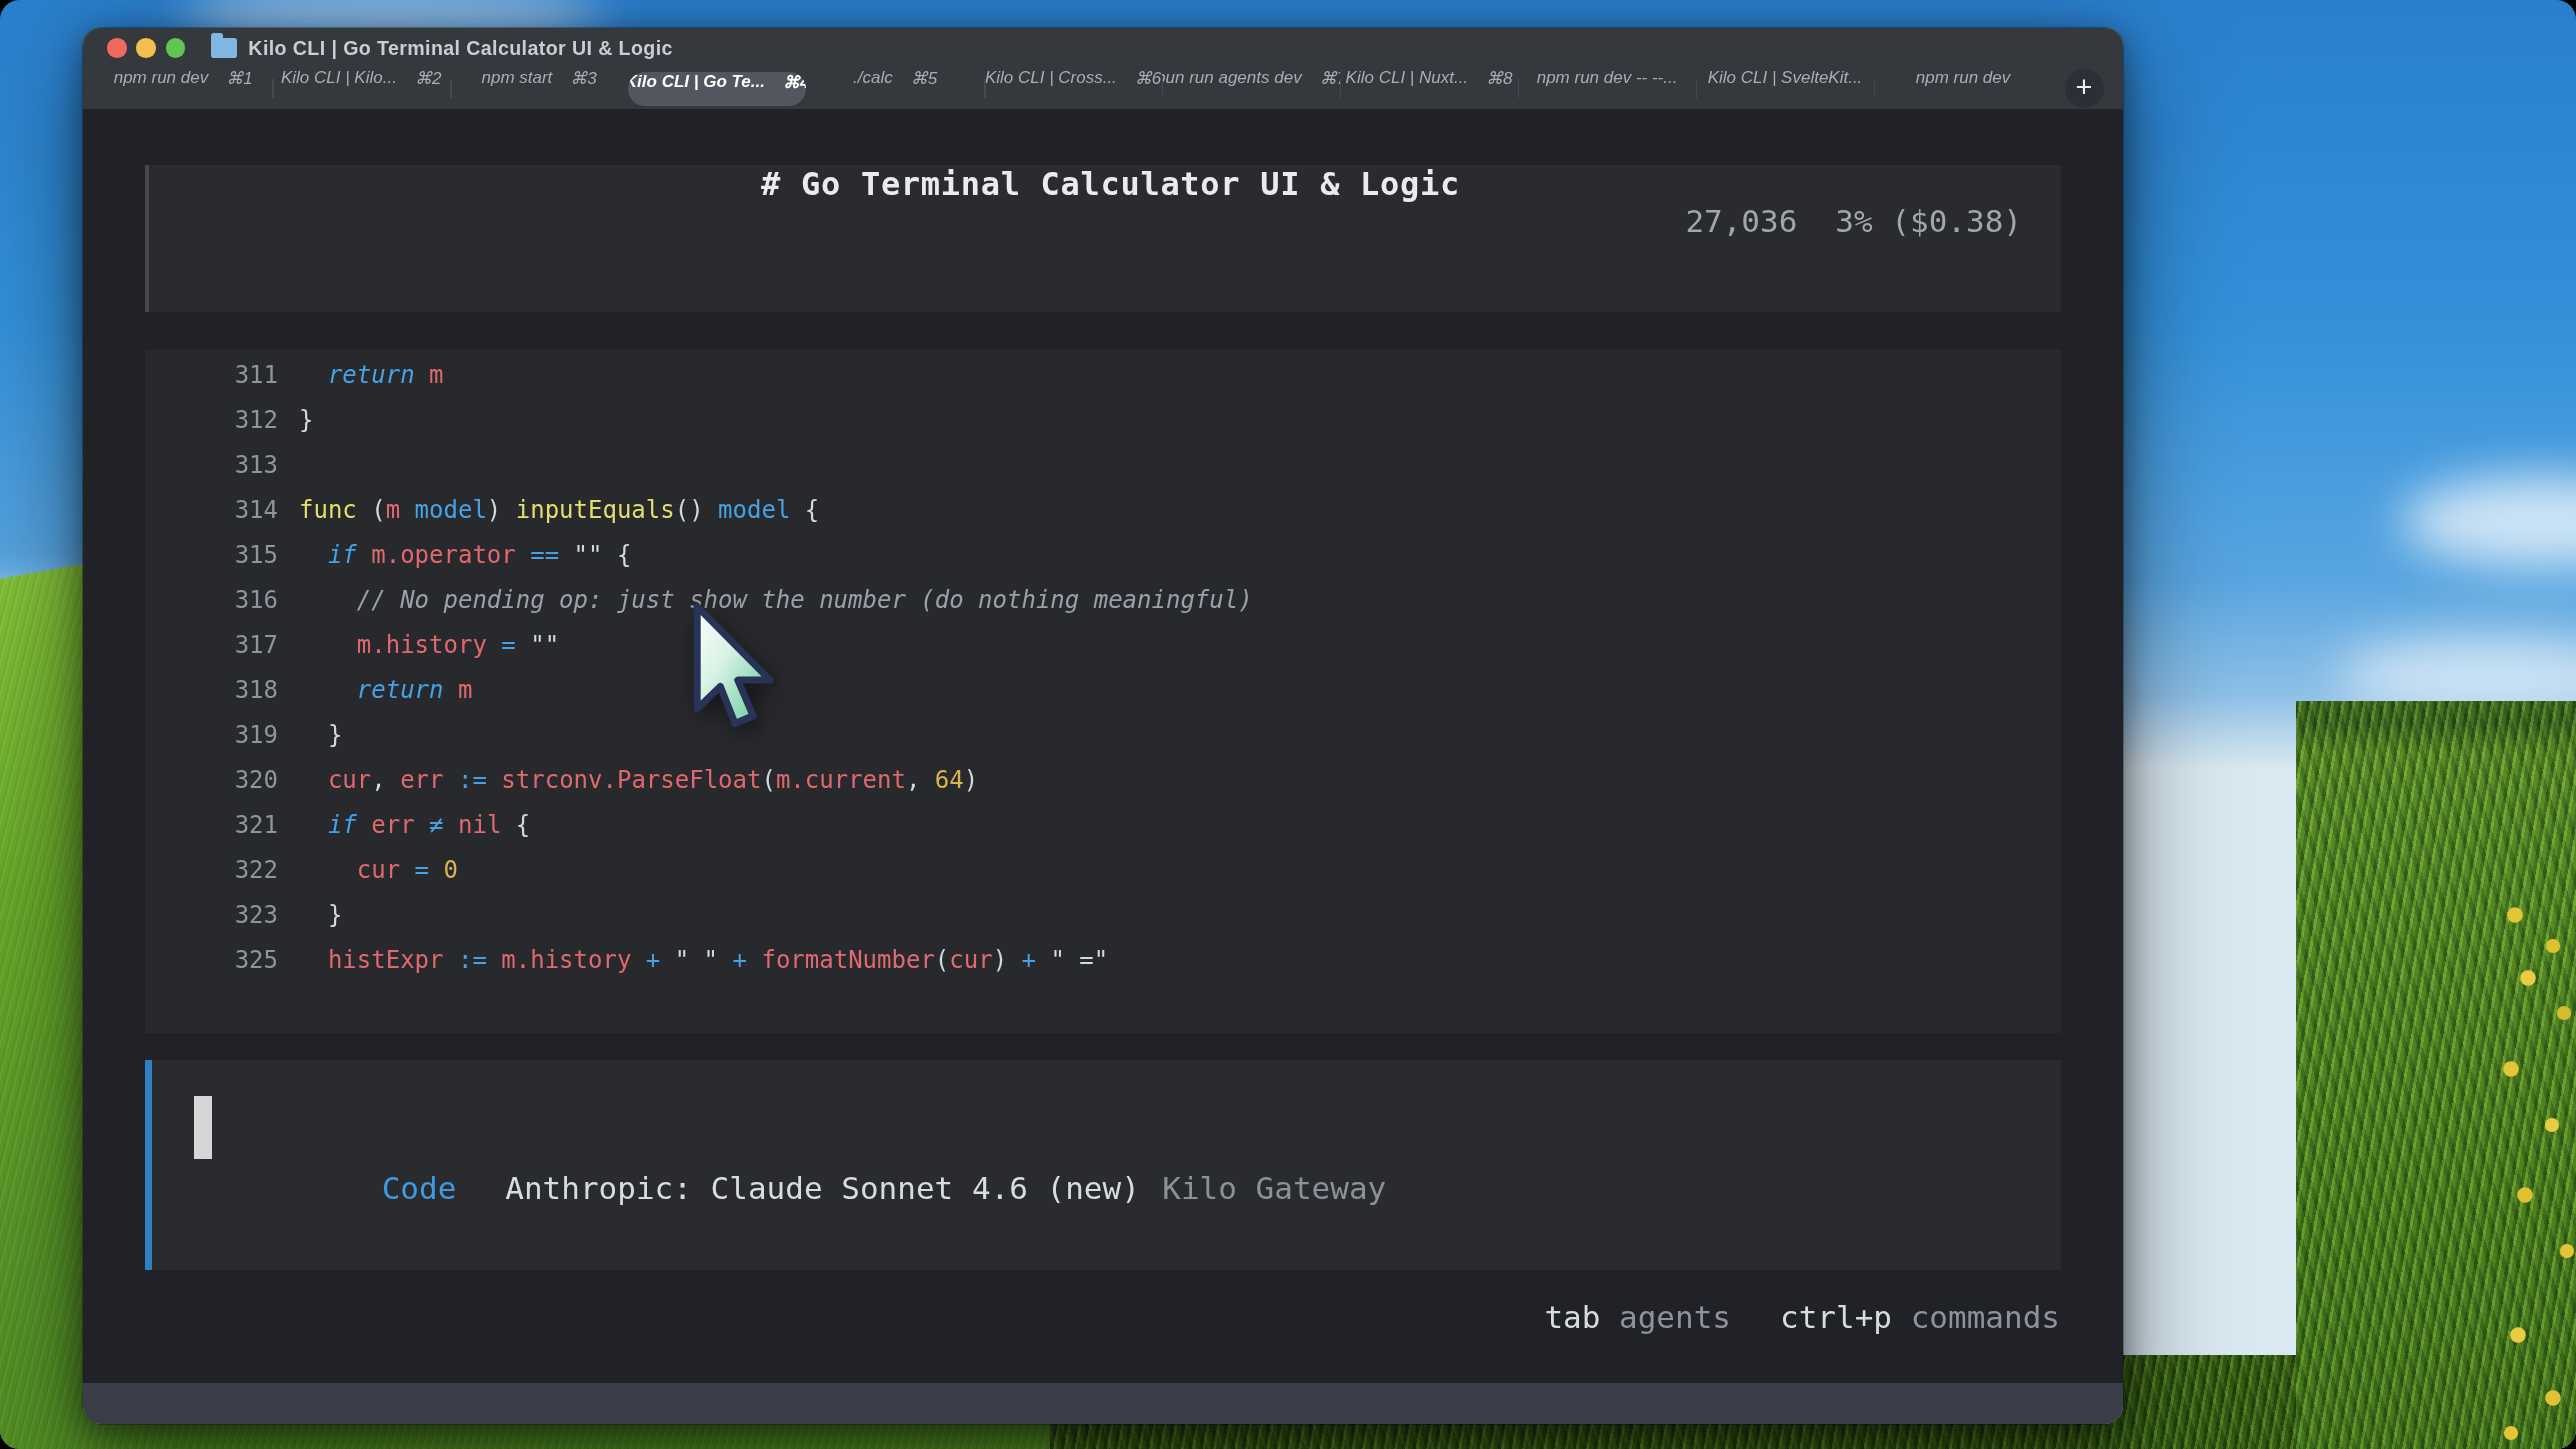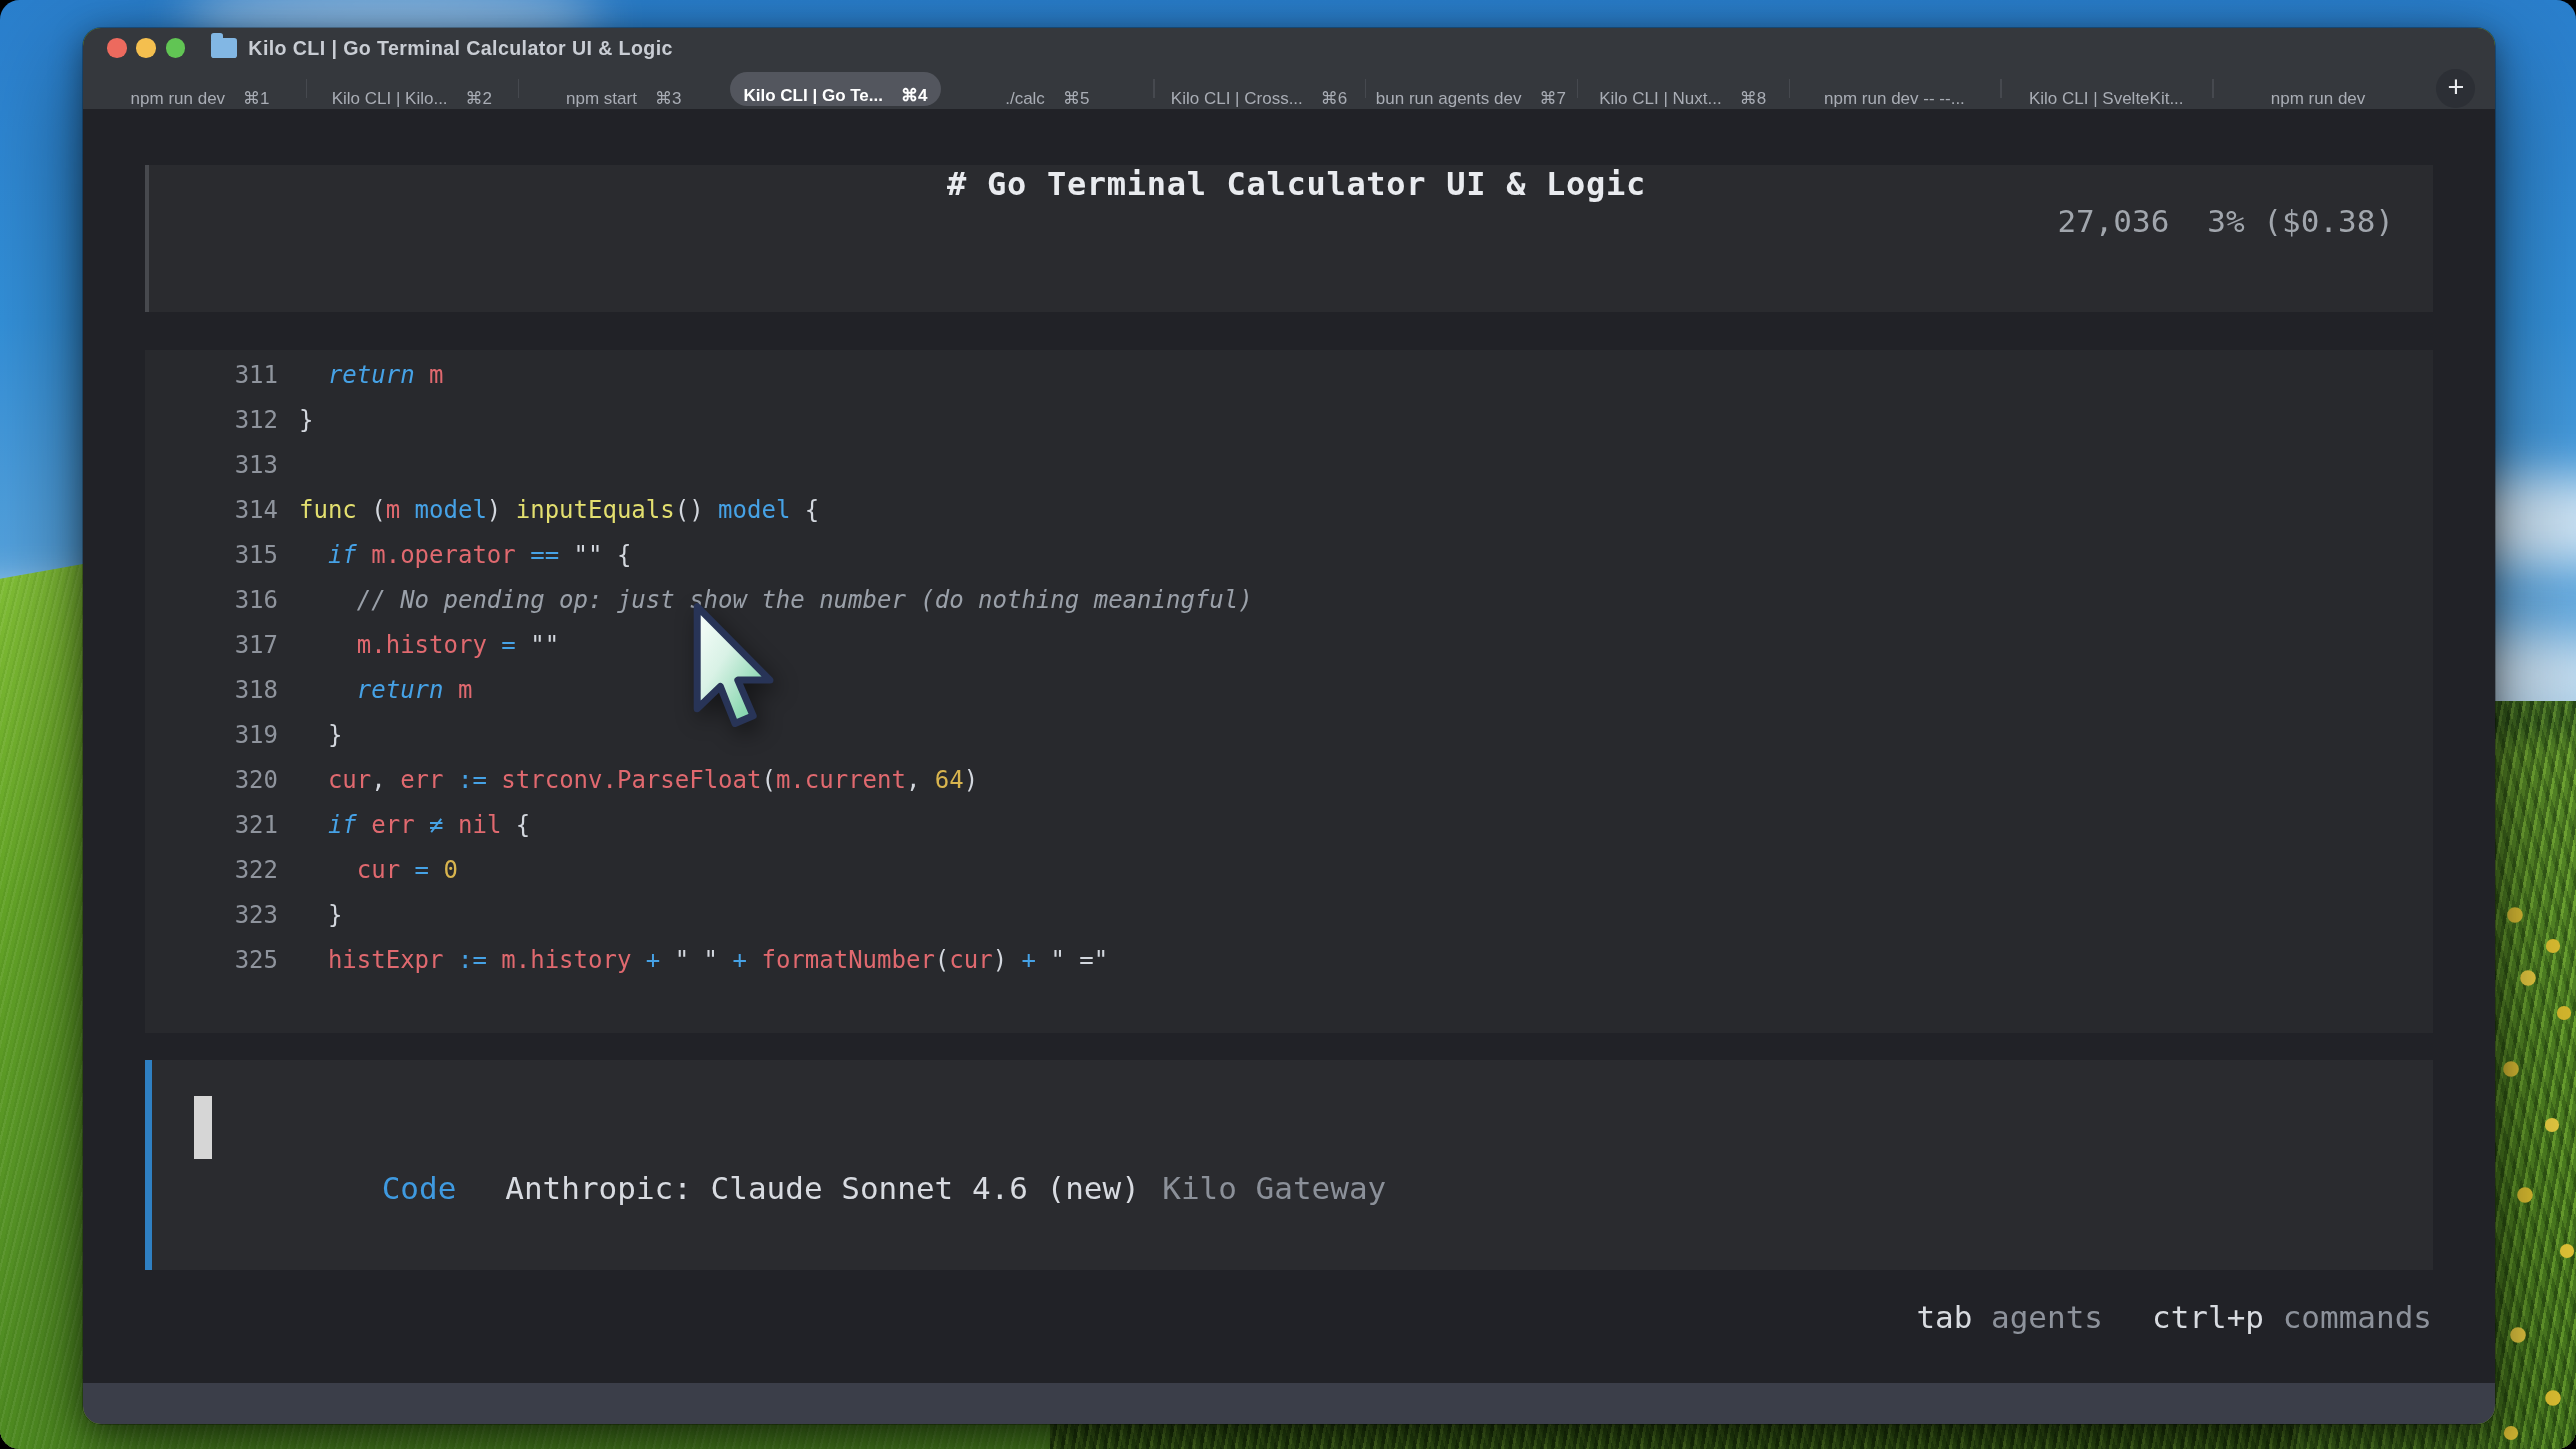--- a/index.html
+++ b/index.html
@@ -28,37 +28,37 @@
           background:repeating-linear-gradient(104deg, rgba(255,255,255,.06) 0 2.1px, transparent 2.1px 5.6px, rgba(30,70,10,.07) 5.6px 7.7px); }
   .grass-right { position:absolute; left:2296px; right:0; top:701px; bottom:0;
           background:linear-gradient(180deg,#4e7a2e 0%,#45702a 3%,#74ad36 7%,#6ca832 30%,#609a29 65%,#538924 100%); }
   .flowers { position:absolute; width:9.8px; height:9.8px; border-radius:50%; background:transparent;
      box-shadow: 2510px 910px 0 2.8px #e3c537, 2548px 941px 0 2.1px #dfc132, 2523px 973px 0 2.8px #e8cc42,
                  2559px 1008px 0 2.1px #d8ba2e, 2506px 1064px 0 2.8px #e3c537, 2547px 1120px 0 2.1px #e8cc42,
                  2520px 1190px 0 2.8px #dfc132, 2562px 1246px 0 2.1px #e3c537, 2513px 1330px 0 2.8px #e8cc42,
                  2548px 1393px 0 2.8px #dfc132, 2506px 1428px 0 2.1px #e3c537; }
 
   
-  #window { position:absolute; left:83px; top:28px; width:2412px; height:1396px;
+  #window { position:absolute; left:83px; top:28px; width:2040px; height:1396px;
             border-radius:18px; background:#84cc16;
             box-shadow:0 35px 105px rgba(0,0,0,.5), 0 8.4px 31.5px rgba(0,0,0,.45), 0 0 0 0.7px rgba(0,0,0,.35); }
   .titlebar { position:absolute; left:0; right:0; top:0; height:40px; background:#35383d;
               border-radius:18px 18px 0 0; display:flex; align-items:center; padding-left:24px; }
   .light { width:19.6px; height:19.6px; border-radius:50%; margin-right:9.8px; }
   .red    { background:#ed6a5e; }
   .yellow { background:#f4bf4f; }
   .green  { background:#61c554; }
   .folder { width:26.6px; height:19.6px; background:#82b7e4; border-radius:2.8px; position:relative; margin:0 11.2px 0 15.4px; }
   .folder::before { content:''; position:absolute; top:-4.9px; left:0; width:12px; height:6.3px; background:#82b7e4; border-radius:2.8px 2.8px 0 0; }
   .win-title { color:#c9cdd4; font-size:19.6px; font-weight:bold; letter-spacing:0.4px; }
 
   .tabbar { position:absolute; left:0; right:0; top:40px; height:41px; background:#35383d;
             display:flex; align-items:stretch; padding:0 7px 0 11.2px; }
-  .tab { flex:1 1 0; min-width:0; display:flex; align-items:flex-end; justify-content:center;
-         color:#a9adb5; font-size:17px; white-space:nowrap; overflow:hidden; position:relative; }
+  .tab { flex:1 1 0; min-width:0; display:flex; align-items:flex-start; justify-content:center;
+         color:#a9adb5; font-size:17px; white-space:nowrap; overflow:hidden; position:relative;font-style:italic; }
   .tab:not(:first-child)::before { content:''; position:absolute; left:0; top:11.2px; bottom:11.2px; width:1.4px; background:#46494f; }
   .tab.active { background:#53565e; border-radius:22.4px; margin:3.5px 0; color:#ffffff; font-weight:bold; }
   .tab.active::before, .tab.active + .tab::before { display:none; }
   .tab .sc { margin-left:18px; }
   .plus-wrap { flex:0 0 64px; display:flex; align-items:center; justify-content:center; }
   .plus { width:39px; height:39px; border-radius:50%; background:#2c2f35; color:#e9ebee;
           font-size:29px; line-height:36px; text-align:center; }
 
   .content { position:absolute; left:0; right:0; top:81px; bottom:41px; background:#212227; overflow:hidden;
              font-family:"DejaVu Sans Mono", monospace; }

